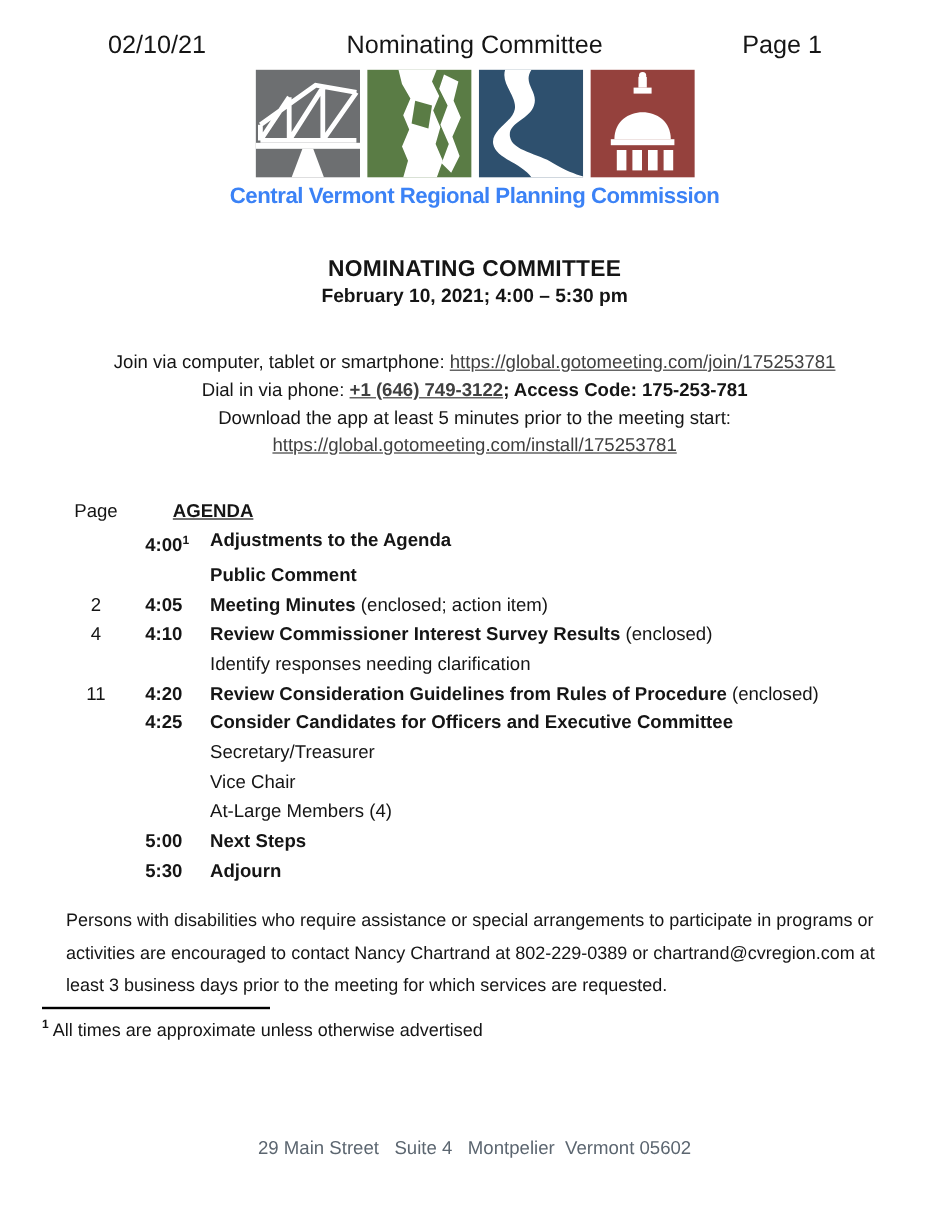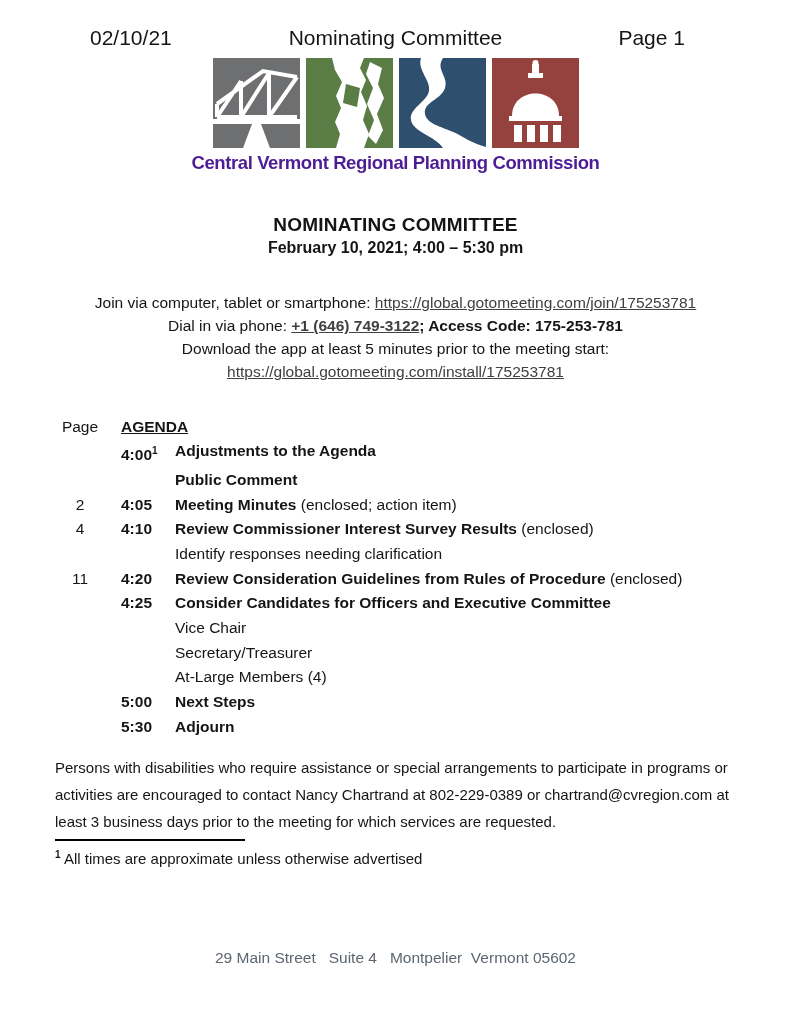--- a/index.html
+++ b/index.html
@@ -25,57 +25,57 @@
   
   .logo-block { margin-top:10px; text-align:center; }
   .logo-panels {
     width:366px; margin:0 auto;
     display:flex; gap:6px;
   }
   .logo-panels svg { display:block; }
   .logo-wordmark {
     width:420px; margin:3px auto 0;
     font-size:18.5px; font-weight:bold; letter-spacing:-0.4px;
-    color:#4c1d95; line-height:24px; white-space:nowrap;
+    color:#3b82f6; line-height:24px; white-space:nowrap;
   }
 
   
   .meeting-title { margin-top:38px; text-align:center; }
   .meeting-title .mt-main { font-size:19px; font-weight:bold; line-height:24px; letter-spacing:0.2px; }
   .meeting-title .mt-date { font-size:16px; font-weight:bold; line-height:22px; }
 
   
   .remote { margin-top:32px; text-align:center; font-size:15.5px; line-height:23px; }
   .remote .rp-head { font-weight:bold; font-style:italic; }
   a.doc-link { color:#404040; text-decoration:underline; }
   a.doc-link.b { font-weight:bold; }
 
   
   .agenda { margin-top:31px; margin-left:55px; margin-right:40px; font-size:15.5px; }
   .agenda-head {
-    display:grid; grid-template-columns:50px 1fr; line-height:25px;
+    display:grid; grid-template-columns:50px 1fr; line-height:25px;gap:23px;
   }
   .agenda-head .col-page { text-align:center; }
   .agenda-head .col-agenda { padding-left:16px; font-weight:bold; text-decoration:underline; }
   .agenda-row {
     display:grid; grid-template-columns:50px 70px 1fr; line-height:24.7px;
   }
   .agenda-row .col-page { text-align:center; }
   .agenda-row .col-time { padding-left:16px; font-weight:bold; }
   .agenda-row .col-time sup { font-size:10px; }
   .agenda-row .col-item .ttl { font-weight:bold; }
 
   
   .notice {
     margin:14px 58px 0 55px;
     font-size:15px; line-height:27px;
   }
 
   
-  .footnote { margin-top:4px; margin-left:55px; }
+  .footnote { margin-top:4px; margin-left:35px; }
   .footnote-rule { width:190px; border-top:2px solid #000; }
   .footnote-text { margin-top:3px; font-size:15px; line-height:22px; }
   .footnote-text sup { font-size:10px; font-weight:bold; }
 
   
   .page-footer {
     margin-top:28px; text-align:center;
     color:#5c6670; font-size:15.5px; line-height:24px;
     white-space:pre-wrap;
   }
@@ -181,26 +181,26 @@
     <span class="col-time"><span>4:25</span></span>
     <span class="col-item"><span class="ttl">Consider Candidates for Officers and Executive Committee</span><span></span></span>
   </div>
   <div class="agenda-row">
     <span class="col-page"></span>
     <span class="col-time"><span></span></span>
   </div>
   <div class="agenda-row">
     <span class="col-page"></span>
     <span class="col-time"><span></span></span>
+    <span class="col-item"><span class="ttl"></span><span>Secretary/Treasurer</span></span>
+  </div>
+  <div class="agenda-row">
+    <span class="col-page"></span>
+    <span class="col-time"><span></span></span>
     <span class="col-item"><span class="ttl"></span><span>Vice Chair</span></span>
-  </div>
-  <div class="agenda-row">
-    <span class="col-page"></span>
-    <span class="col-time"><span></span></span>
-    <span class="col-item"><span class="ttl"></span><span>Secretary/Treasurer</span></span>
   </div>
   <div class="agenda-row">
     <span class="col-page"></span>
     <span class="col-time"><span></span></span>
     <span class="col-item"><span class="ttl"></span><span>At-Large Members (4)</span></span>
   </div>
   <div class="agenda-row">
     <span class="col-page"></span>
     <span class="col-time"><span>5:00</span></span>
     <span class="col-item"><span class="ttl">Next Steps</span><span></span></span>

